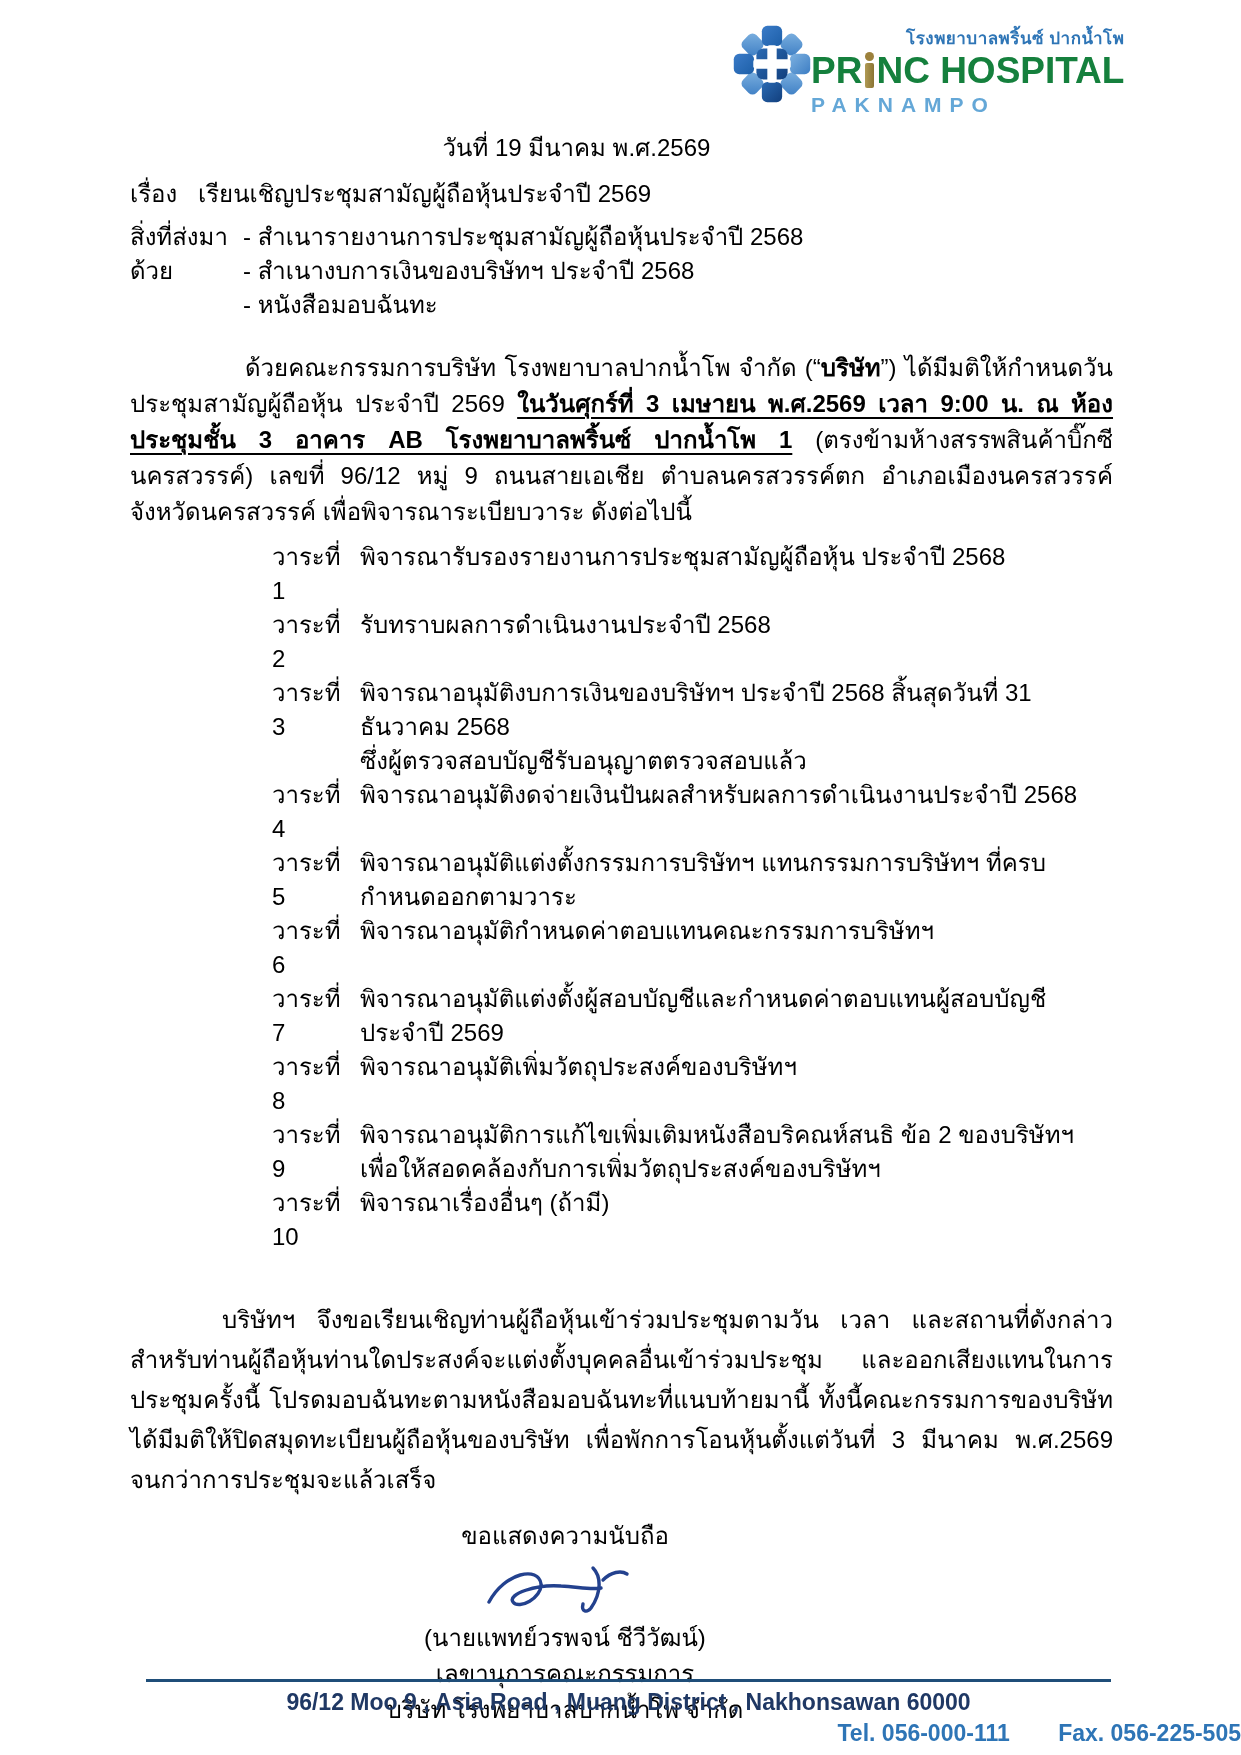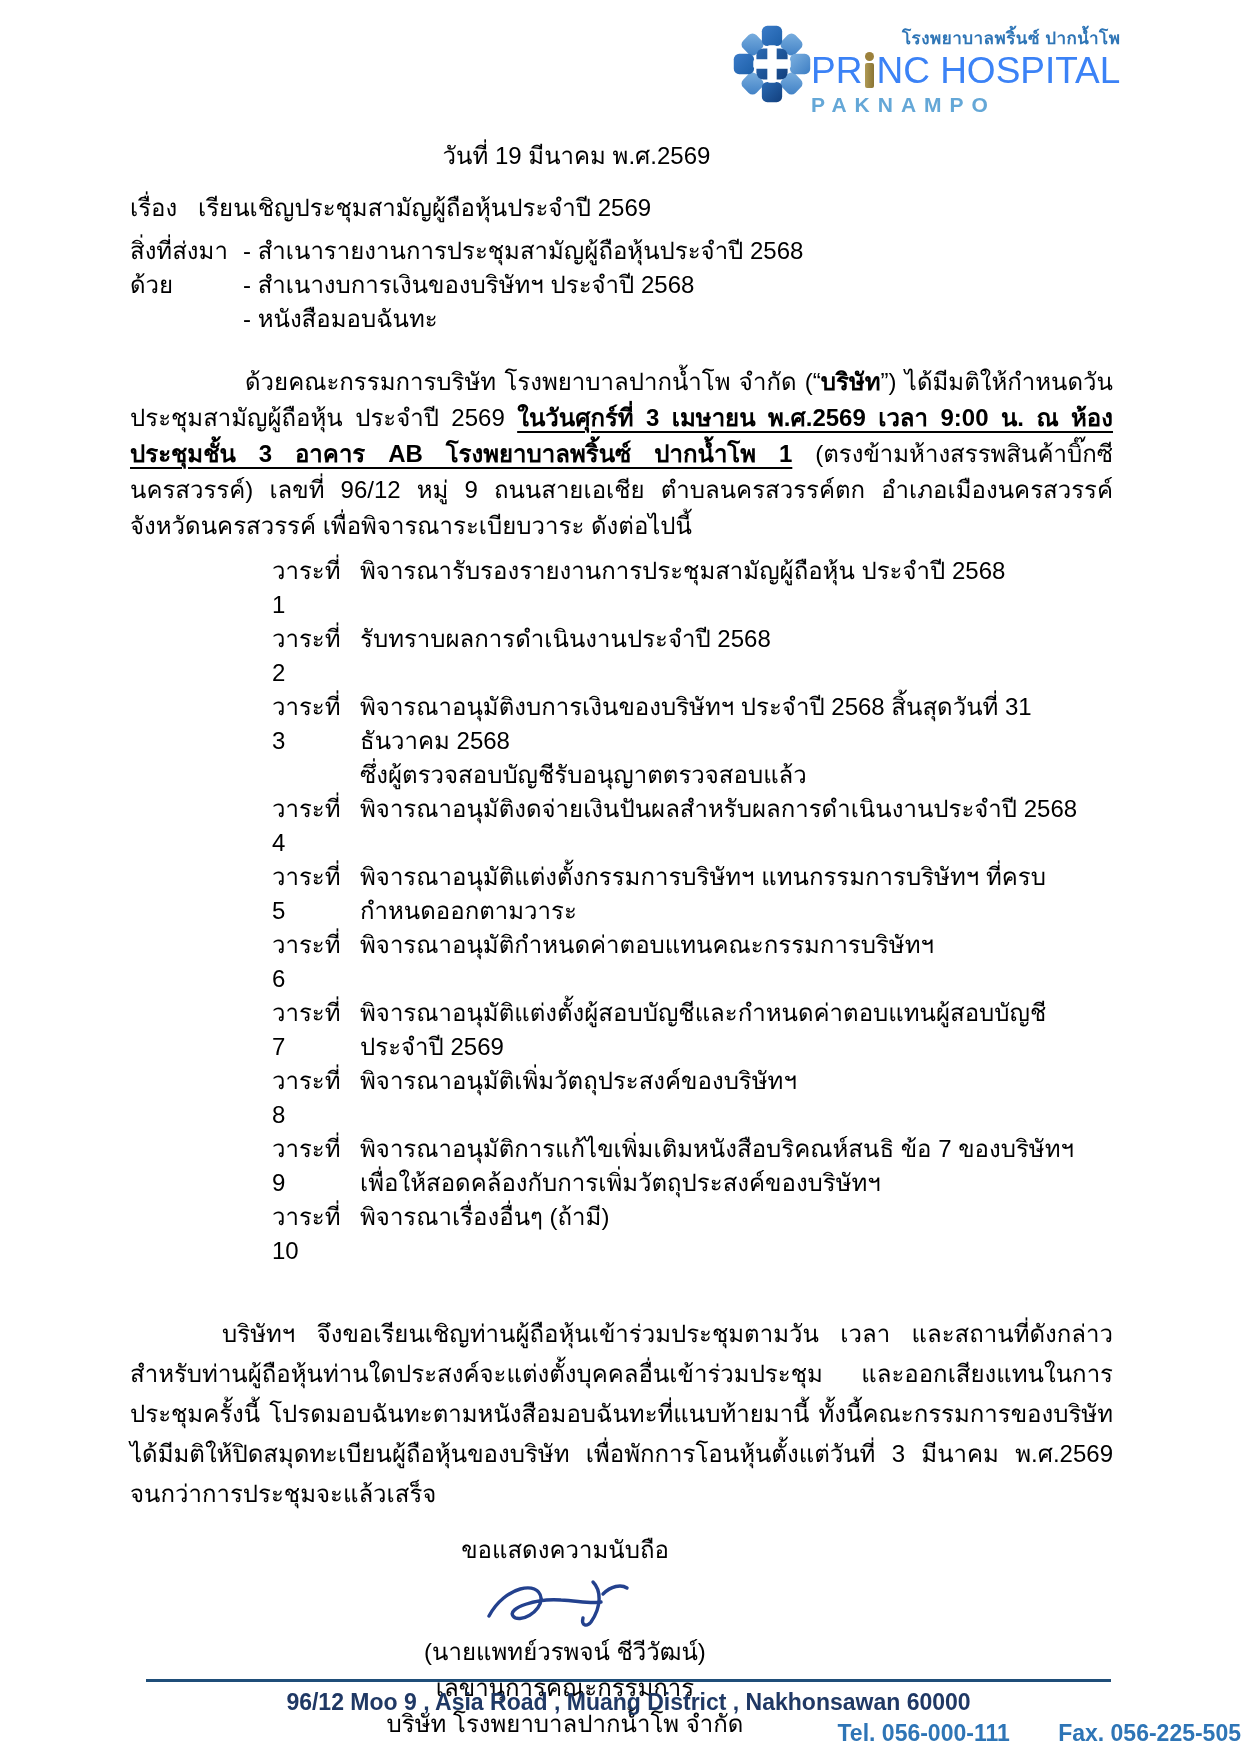--- a/index.html
+++ b/index.html
@@ -9,29 +9,29 @@
     font-family:"Liberation Sans","DejaVu Sans",sans-serif;
     color:#000; font-size:24px;
   }
   .page { position:relative; width:1241px; height:1755px; overflow:hidden; background:#fff; }
 
   
   .logo { position:absolute; top:24px; left:733px; display:flex; align-items:flex-start; }
   .logo-cross { width:78px; height:80px; flex:0 0 auto; }
   .logo-text { display:flex; flex-direction:column; }
   .logo-thai { font-size:17px; font-weight:bold; color:#2e75b6; text-align:right; letter-spacing:.5px; margin-bottom:1px; }
-  .logo-main { font-size:37px; font-weight:normal; color:#3b82f6; line-height:1; letter-spacing:0px; display:flex; align-items:flex-end; }
+  .logo-main { font-size:37px; font-weight:bold; color:#15803d; line-height:1; letter-spacing:0px; display:flex; align-items:flex-end; }
   .logo-imark { display:inline-flex; flex-direction:column; align-items:center; justify-content:flex-end; width:10px; margin:0 2px; transform:translateY(-1px); }
   .logo-imark .dot { width:9px; height:9px; border-radius:50%; background:#9c813c; }
   .logo-imark .bar { width:9px; height:25px; margin-top:2px; border-radius:2px; background:linear-gradient(90deg,#b09a55,#8a7433); }
   .logo-sub { font-size:21px; font-weight:bold; color:#64a7d7; letter-spacing:8px; margin-top:4px; }
 
   
   .content { padding:122px 128px 0 130px; }
-  .date-line { width:fit-content; margin:16px auto; transform:translateX(-45px); line-height:36px; }
+  .date-line { width:fit-content; margin:8px auto; transform:translateX(-45px); line-height:36px; }
   .kv-row { display:flex; line-height:36px; }
   .row-subject { margin-top:10px; }
   .row-to { margin-top:8px; }
   .kv-label { flex:0 0 68px; }
   .attach-block { display:flex; margin-top:8px; line-height:34px; }
   .attach-label { flex:0 0 113px; }
   .attach-items div { line-height:34px; }
 
   .para { margin-top:28px; line-height:36px; text-align:justify; text-indent:115px; }
   .bold { font-weight:bold; }
@@ -173,21 +173,21 @@
       </div>
       <div class="agenda-row">
         <div class="agenda-label">วาระที่ 8</div>
         <div class="agenda-text">
             <div>พิจารณาอนุมัติเพิ่มวัตถุประสงค์ของบริษัทฯ</div>
           </div>
       </div>
       <div class="agenda-row">
         <div class="agenda-label">วาระที่ 9</div>
         <div class="agenda-text">
-          <div>พิจารณาอนุมัติการแก้ไขเพิ่มเติมหนังสือบริคณห์สนธิ ข้อ 7 ของบริษัทฯ</div>
+          <div>พิจารณาอนุมัติการแก้ไขเพิ่มเติมหนังสือบริคณห์สนธิ ข้อ 2 ของบริษัทฯ</div>
           <div>เพื่อให้สอดคล้องกับการเพิ่มวัตถุประสงค์ของบริษัทฯ</div>
         </div>
       </div>
       <div class="agenda-row">
         <div class="agenda-label">วาระที่ 10</div>
         <div class="agenda-text">
             <div>พิจารณาเรื่องอื่นๆ (ถ้ามี)</div>
           </div>
       </div>
     </div>

